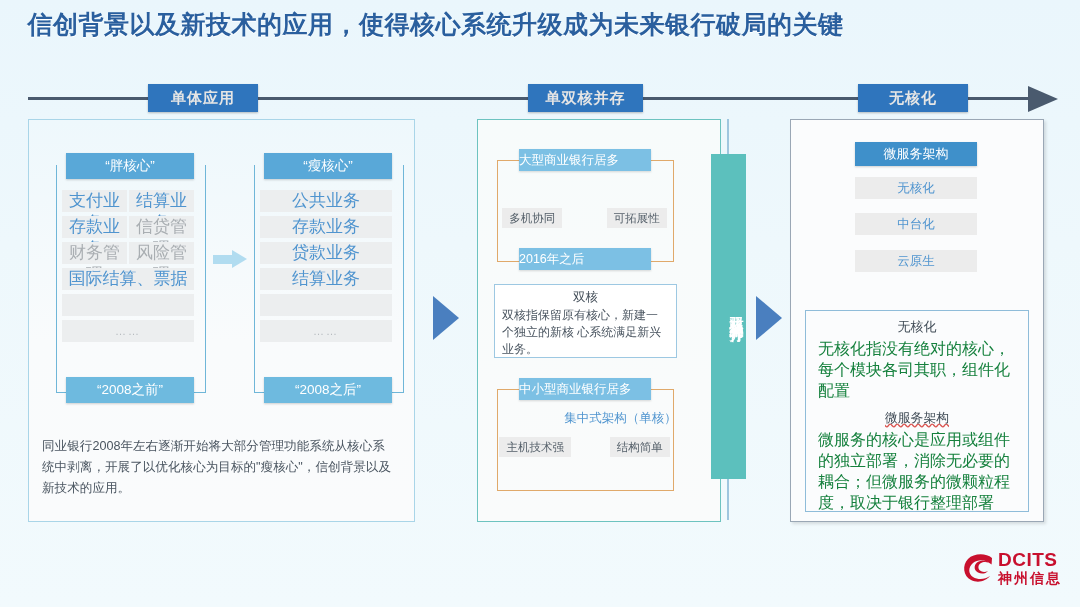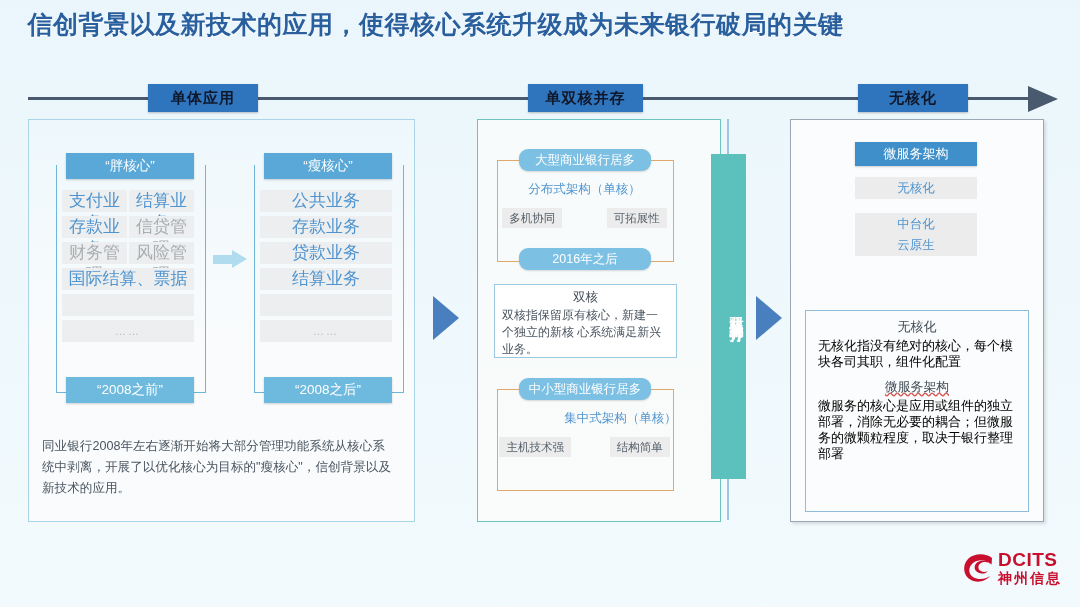--- a/index.html
+++ b/index.html
@@ -20,21 +20,21 @@
     text-shadow:0 1px 0 #ffffff;
   }
 
   
   .timeline{position:absolute;left:28px;top:86px;width:1030px;height:26px;}
   .tl-line{position:absolute;left:0;top:11px;width:1000px;height:3px;background:#4a5a6e;}
   .tl-arrow{position:absolute;left:1000px;top:0px;width:0;height:0;
     border-top:13px solid transparent;border-bottom:13px solid transparent;
     border-left:30px solid #4a5a6e;}
   .tl-chip{position:absolute;top:-2px;height:28px;line-height:28px;
-    background:#2f75bd;color:#0f172a;font-size:15px;font-weight:bold;
+    background:#2f75bd;color:#e5e5e5;font-size:15px;font-weight:bold;
     text-align:center;letter-spacing:1px;
     box-shadow:0 1px 2px rgba(0,0,0,.25);}
   .tl-chip.c1{left:120px;width:110px;}
   .tl-chip.c2{left:500px;width:115px;}
   .tl-chip.c3{left:830px;width:110px;}
 
   
   .panel{position:absolute;background:#f8fafb;}
   .panel1{left:28px;top:119px;width:385px;height:401px;border:1px solid #a9d5e8;
     background:linear-gradient(180deg,#eef8fc 0%,#f9fbfc 55%,#fafbfc 100%);}
@@ -83,22 +83,22 @@
     border-left:15px solid #b1dcf0;}
 
   .p1-note{position:absolute;left:42px;top:436px;width:355px;
     font-size:12.6px;line-height:21px;color:#4a5560;}
 
   
   .ofr{position:absolute;border:1.5px solid #e0a96a;}
   .ofr1{left:497px;top:160px;width:175px;height:100px;}
   .ofr2{left:497px;top:389px;width:175px;height:100px;}
   .blue-cap{position:absolute;height:22px;line-height:22px;width:132px;
-    background:#7cc0e4;color:#ffffff;font-size:12.5px;text-align:center;
-    box-shadow:0 1px 2px rgba(0,0,0,.15);border-radius:9px;}
+    background:#7cc0e4;color:#ffffff;font-size:12.5px;text-align:left;
+    box-shadow:0 1px 2px rgba(0,0,0,.15);}
   .cap-a{left:519px;top:149px;}
   .cap-b{left:519px;top:248px;}
   .cap-c{left:519px;top:378px;}
   .cap-d{left:519px;top:478px;}
   .arch-label{position:absolute;width:175px;text-align:center;
     font-size:12.5px;color:#4f94cf;}
   .al1{left:497px;top:181px;}
   .al2{left:497px;top:410px;padding-left:36px;}
   .tagrow{position:absolute;width:175px;display:flex;justify-content:space-around;gap:34px;}
   .tr1{left:497px;top:208px;}
@@ -120,25 +120,25 @@
   .teal-stem{position:absolute;left:727px;width:2px;background:#9fc6df;}
   .ts-top{top:119px;height:36px;}
   .ts-bot{top:479px;height:41px;}
 
   
   .p3-head{position:absolute;left:855px;top:142px;width:122px;height:24px;
     line-height:24px;background:#3f90ca;color:#ffffff;font-size:13px;
     text-align:center;box-shadow:0 1px 2px rgba(0,0,0,.18);}
   .p3-cell{position:absolute;left:855px;width:122px;height:22px;line-height:22px;
     background:#ececec;color:#4f94cf;font-size:12.5px;text-align:center;}
-  .p3c1{top:177px;} .p3c2{top:213px;} .p3c3{top:234px;}
+  .p3c1{top:177px;} .p3c2{top:213px;} .p3c3{top:250px;}
   .p3-box{position:absolute;left:805px;top:310px;width:222px;height:200px;
     border:1px solid #8fbcd9;background:#fbfcfd;}
   .p3-box .b-title{text-align:center;font-size:13px;color:#3f4a55;margin-top:7px;}
-  .p3-box .b-body{font-size:13px;color:#000000;line-height:16px;padding:2px 12px 0 12px;}
+  .p3-box .b-body{font-size:16px;color:#15803d;line-height:21px;padding:2px 12px 0 12px;}
   .p3-box .b-sub{text-align:center;font-size:12.8px;color:#3f4a55;margin-top:9px;
     text-decoration:underline;text-decoration-color:#d9534f;text-decoration-style:wavy;}
 
   
   .logo{position:absolute;left:962px;top:549px;width:104px;height:44px;}
   .logo .swirl{position:absolute;left:0;top:4px;width:34px;height:32px;}
   .logo .brand{position:absolute;left:36px;top:0px;font-size:19px;font-weight:bold;
     color:#c8102e;letter-spacing:.5px;}
   .logo .cn{position:absolute;left:36px;top:21px;font-size:14px;font-weight:bold;
     color:#c8102e;letter-spacing:2px;}
@@ -194,21 +194,20 @@
   </div>
   <div class="core-foot cfo-right">“2008之后”</div>
 
   <div class="p1-note">同业银行2008年左右逐渐开始将大部分管理功能系统从核心系统中剥离，开展了以优化核心为目标的"瘦核心"，信创背景以及新技术的应用。</div>
 
   <div class="big-arrow ba1"></div>
   <div class="big-arrow ba2"></div>
 
   <div class="ofr ofr1"></div>
   <div class="blue-cap cap-a">大型商业银行居多</div>
-  <div class="arch-label al1">分布式架构（单核）</div>
   <div class="tagrow tr1">
     <div class="tag">多机协同</div>
     <div class="tag">可拓展性</div>
   </div>
   <div class="blue-cap cap-b">2016年之后</div>
 
   <div class="midbox">
     <div class="mb-title">双核</div>
     <div class="mb-body">双核指保留原有核心，新建一个独立的新核 心系统满足新兴业务。</div>
   </div>

